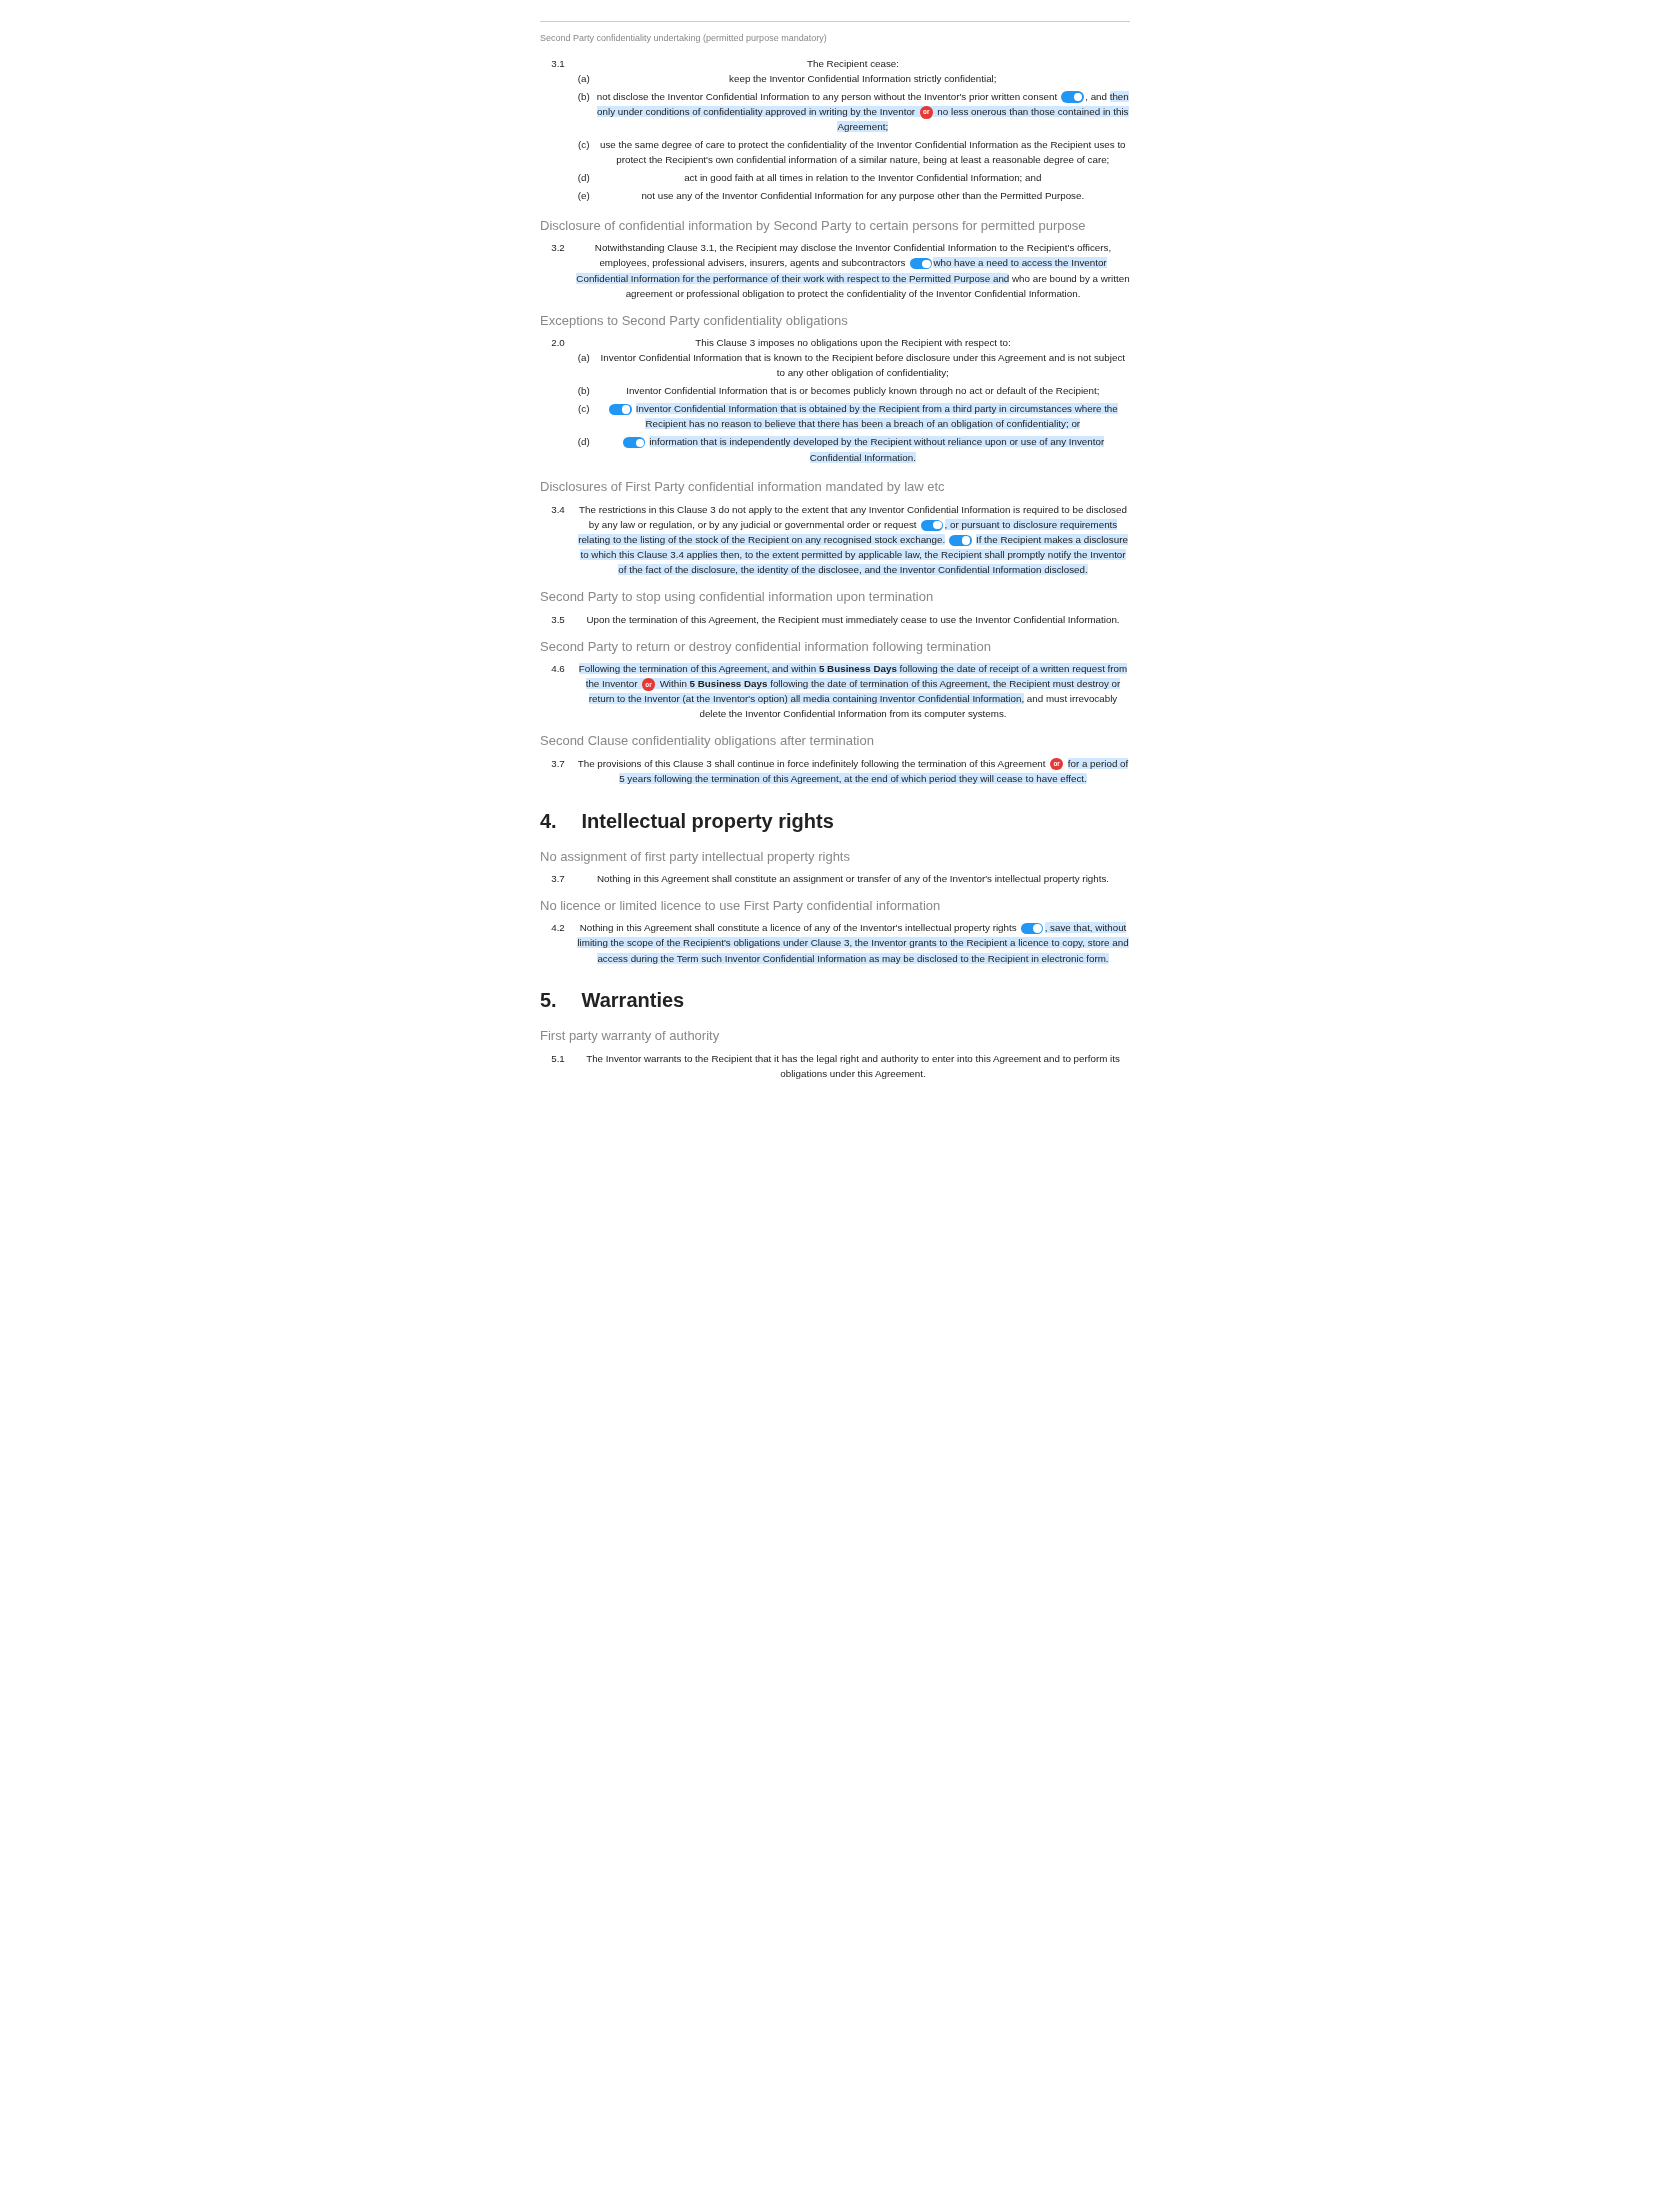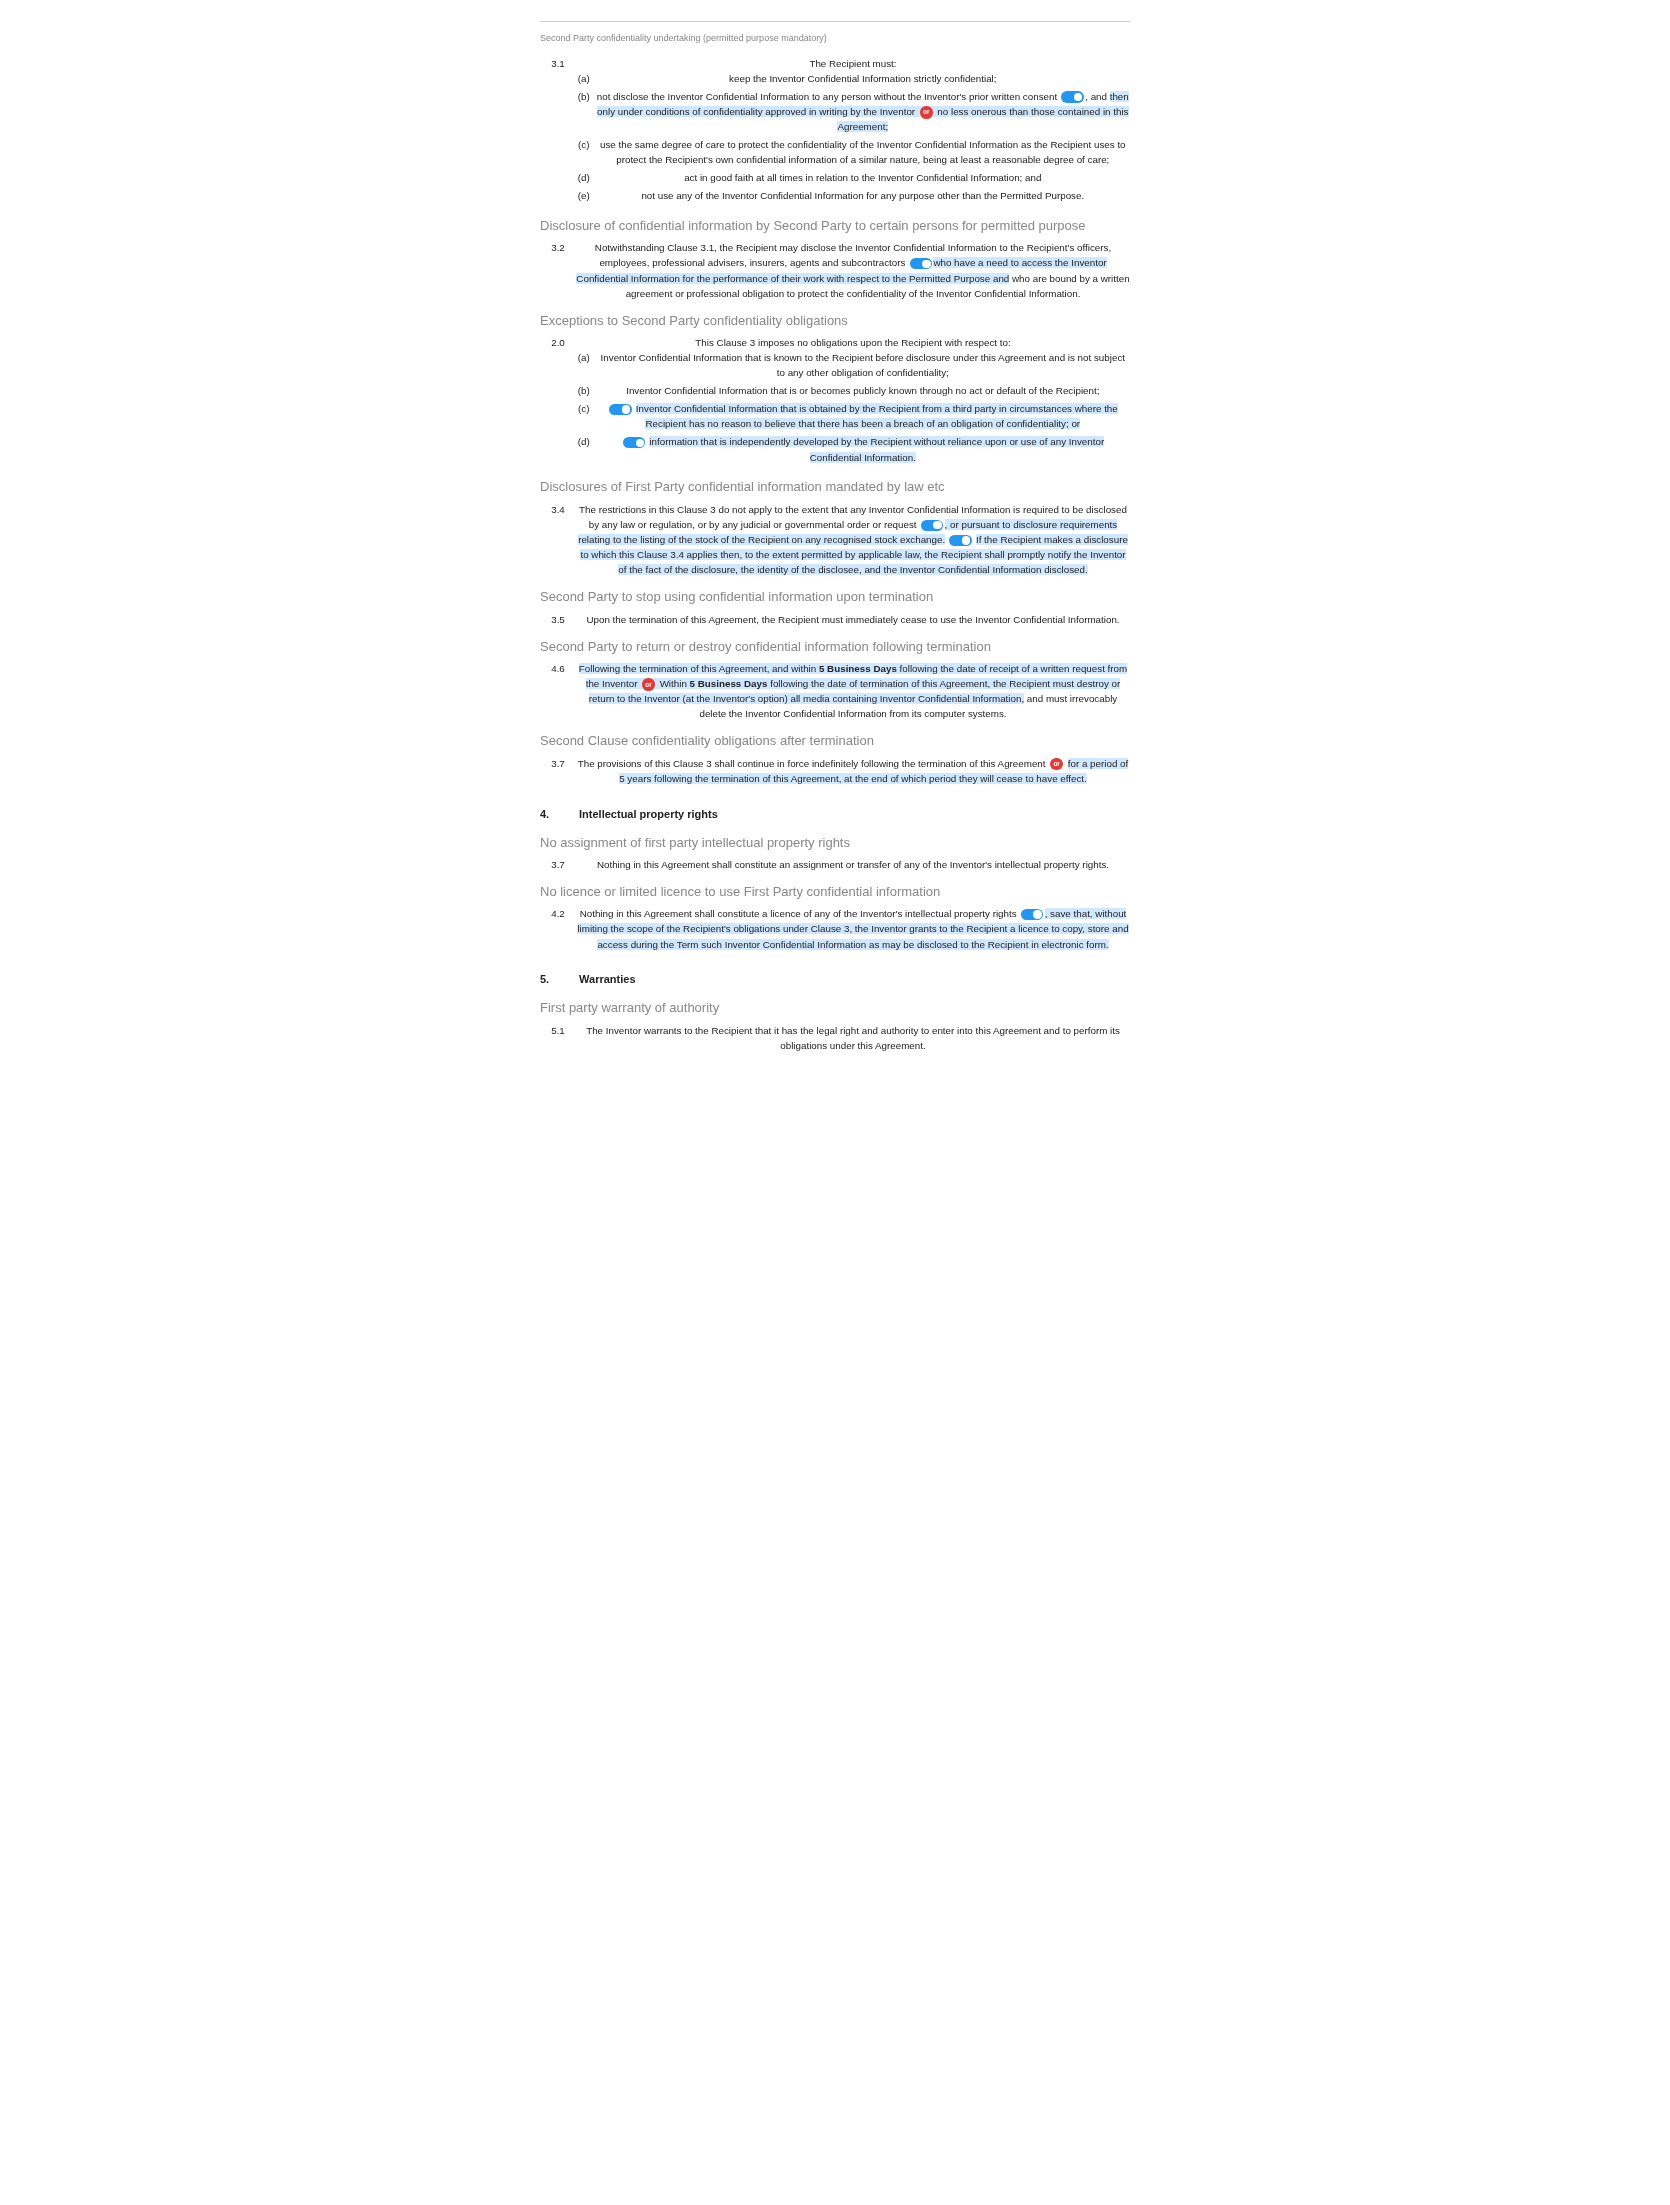--- a/index.html
+++ b/index.html
@@ -92,21 +92,21 @@
       margin: 0 2.1px;
       flex-shrink: 0;
     }
     
     .hl-blue {
       background: #d0e8ff;
       border-radius: 1.4px;
     }
     
     .big-section {
-      font-size: 11px;
+      font-size: 20px;
       font-weight: bold;
       margin-top: 19.7px;
       margin-bottom: 7px;
     }
     .big-section-num {
       min-width: 36px;
       display: inline-block;
     }
     hr.top-rule {
       border: none;
@@ -117,21 +117,21 @@
 </head>
 <body>
 
 <hr class="top-rule">
 
 <p style="color:#888;font-size:9px;margin-bottom:9.8px;">Second Party confidentiality undertaking (permitted purpose mandatory)</p>
 
 <div class="clause-row">
   <div class="clause-num">3.1</div>
   <div class="clause-content">
-    <div>The Recipient must:</div>
+    <div>The Recipient cease:</div>
     <ul class="sub-list">
       <li>
         <span class="sub-label">(a)</span>
         <span class="sub-text">keep the Inventor Confidential Information strictly confidential;</span>
       </li>
       <li>
         <span class="sub-label">(b)</span>
         <span class="sub-text">not disclose the Inventor Confidential Information to any person without the Inventor's prior written consent <span class="toggle"></span>, and <span class="hl-blue">then only under conditions of confidentiality approved in writing by the Inventor <span class="or-badge">or</span> no less onerous than those contained in this Agreement;</span></span>
       </li>
       <li>

